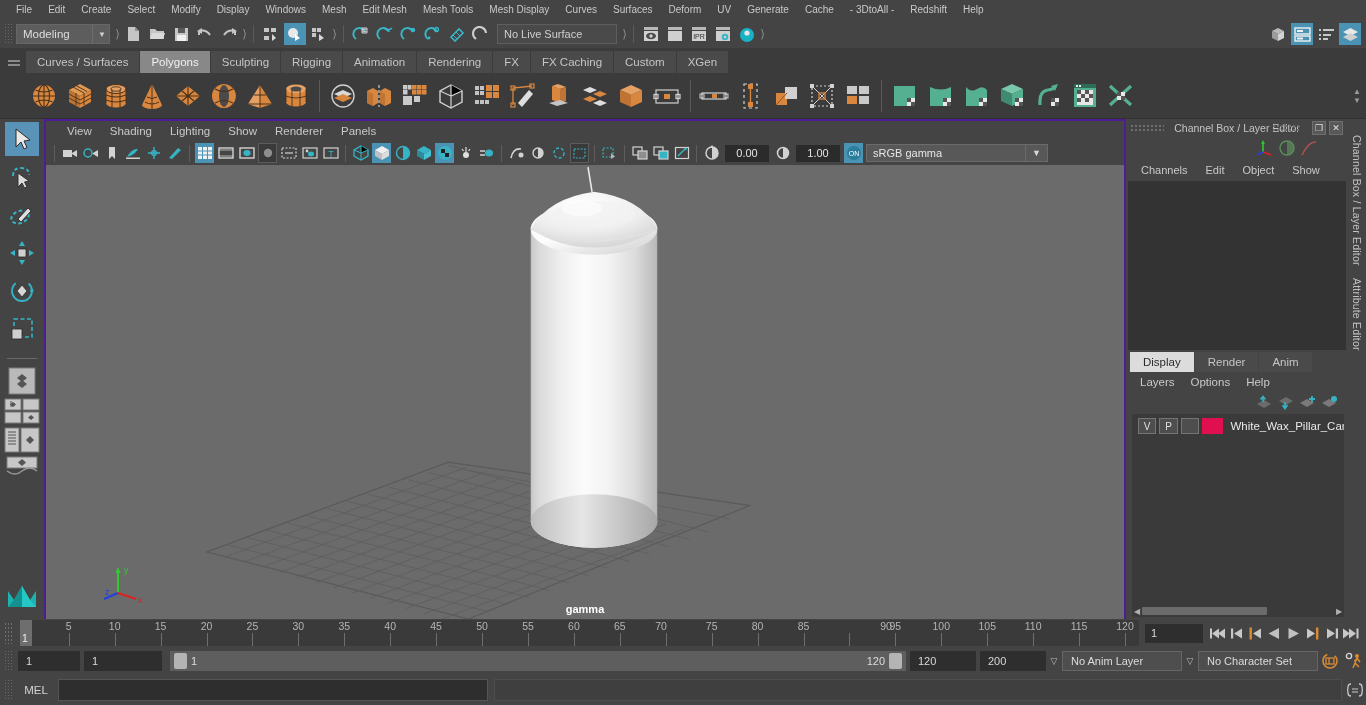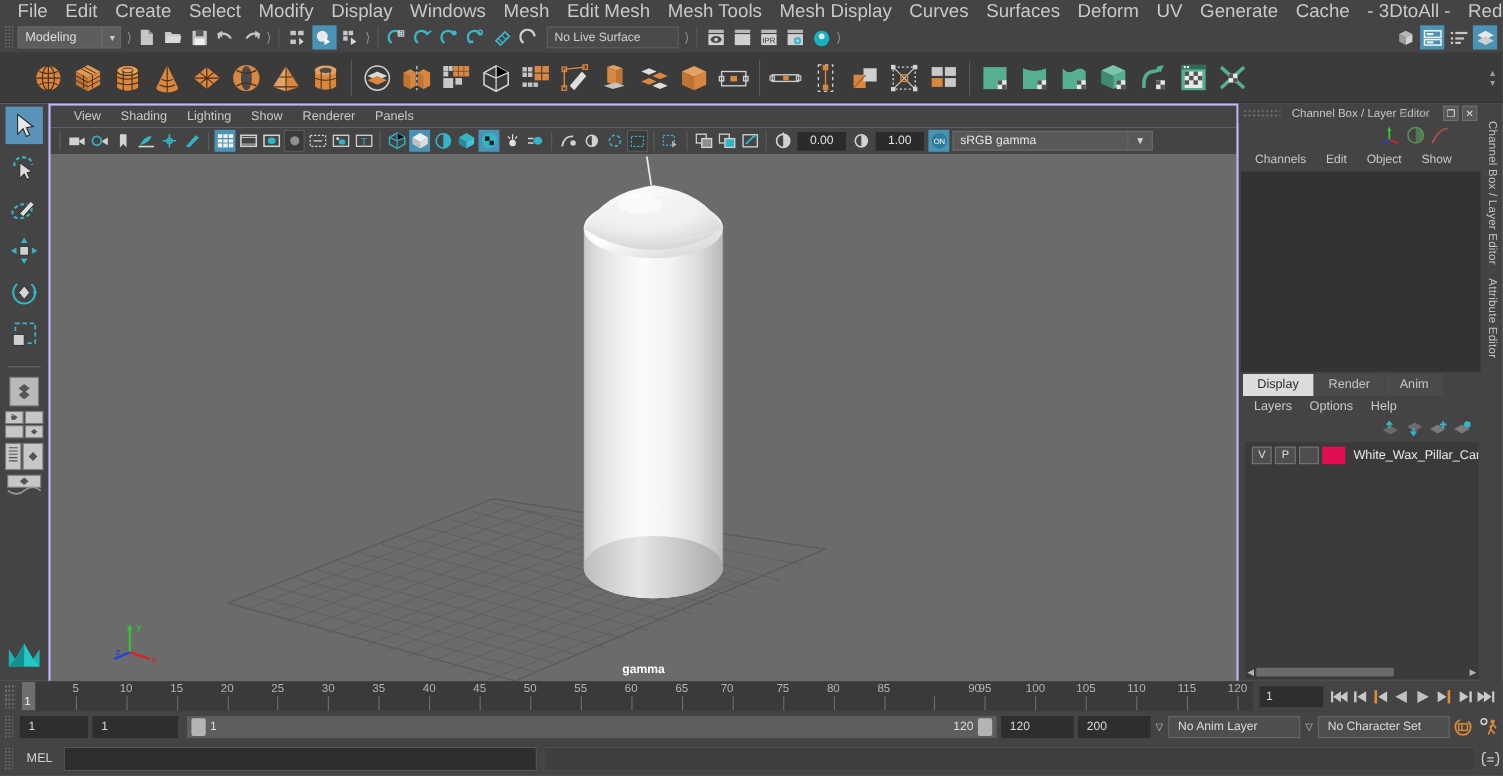--- a/index.html
+++ b/index.html
@@ -11,21 +11,21 @@
     color: #c8c8c8;
   }
   .app { width: 1366px; height: 705px; display: flex; flex-direction: column; background: #444444; }
 
   
   .menubar {
     height: 20px; display: flex; align-items: center;
     background: #444444; padding-left: 8px; flex: 0 0 20px;
   }
   .menubar .mi {
-    font-size: 17px; color: #c9c9c9; padding: 0 8px; line-height: 20px;
+    font-size: 10px; color: #c9c9c9; padding: 0 8px; line-height: 20px;
     white-space: nowrap; cursor: default;
   }
 
   
   .statusline {
     height: 28px; display: flex; align-items: center;
     background: #444444; flex: 0 0 28px; padding-left: 4px;
   }
   .gripdots {
     width: 8px; height: 22px; flex: 0 0 8px;
@@ -70,21 +70,21 @@
   .stab.active { background: #888888; color: #f0f0f0; }
   .shelf-icons {
     height: 46px; background: #3b3b3b; display: flex; align-items: center; flex: 0 0 46px;
     padding-left: 26px; border-bottom: 1px solid #2f2f2f;
   }
   .sicon { width: 36px; height: 38px; display: flex; align-items: center; justify-content: center; cursor: default; }
   .shelf-sep { width: 1px; height: 32px; background: #5a5a5a; margin: 0 5px; }
   .shelf-scroll { margin-left: auto; width: 18px; display:flex; flex-direction:column; align-items:center; justify-content:center; color:#9a9a9a; font-size:8px; line-height:9px;}
 
   
-  .middle { flex: 1 1 auto; display: flex; min-height: 0; background: #c4b5fd; }
+  .middle { flex: 1 1 auto; display: flex; min-height: 0; background: #4c1d95; }
 
   
   .toolbox {
     width: 44px; flex: 0 0 44px; background: #444444; display: flex;
     flex-direction: column; align-items: center; padding-top: 3px;
   }
   .tbtn { width: 34px; height: 34px; margin-bottom: 4px; display:flex; align-items:center; justify-content:center; cursor: default;}
   .tbtn.sel { background: #5a93b8; }
   .tbdiv { width: 30px; height: 1px; background: #6a6a6a; margin: 8px 0 8px 0; }
   .tbmini { width: 36px; margin-bottom:3px; display:flex; justify-content:center; }
@@ -386,20 +386,35 @@
       </div>
       <div class="sbtn on">
         <svg width="19" height="17" viewBox="0 0 19 17">
             <path d="M9.5 2 L17 6 L9.5 10 L2 6 Z" fill="#e8e8e8"></path>
             <path d="M9.5 7 L17 11 L9.5 15 L2 11 Z" fill="#cfcfcf"></path>
           </svg>
       </div>
     </div>
   </div>
 
+  <div class="shelf-tabs">
+    <div class="shelf-grip">
+        <i></i>
+      </div>
+    <div class="stab">Curves / Surfaces</div>
+    <div class="stab active">Polygons</div>
+    <div class="stab">Sculpting</div>
+    <div class="stab">Rigging</div>
+    <div class="stab">Animation</div>
+    <div class="stab">Rendering</div>
+    <div class="stab">FX</div>
+    <div class="stab">FX Caching</div>
+    <div class="stab">Custom</div>
+    <div class="stab">XGen</div>
+  </div>
 
   <div class="shelf-icons">
     <div class="sicon">
       <svg width="30" height="30" viewBox="0 0 30 30">
           <ellipse cx="15" cy="15" rx="11" ry="11" fill="#d9873f"></ellipse>
           <path d="M4 15h22 M15 4v22 M6.5 9 Q15 13 23.5 9 M6.5 21 Q15 17 23.5 21" stroke="#4a3018" stroke-width="1.1" fill="none"></path>
           <ellipse cx="15" cy="15" rx="5.5" ry="11" fill="none" stroke="#4a3018" stroke-width="1.1"></ellipse>
         </svg>
     </div>
     <div class="sicon">

